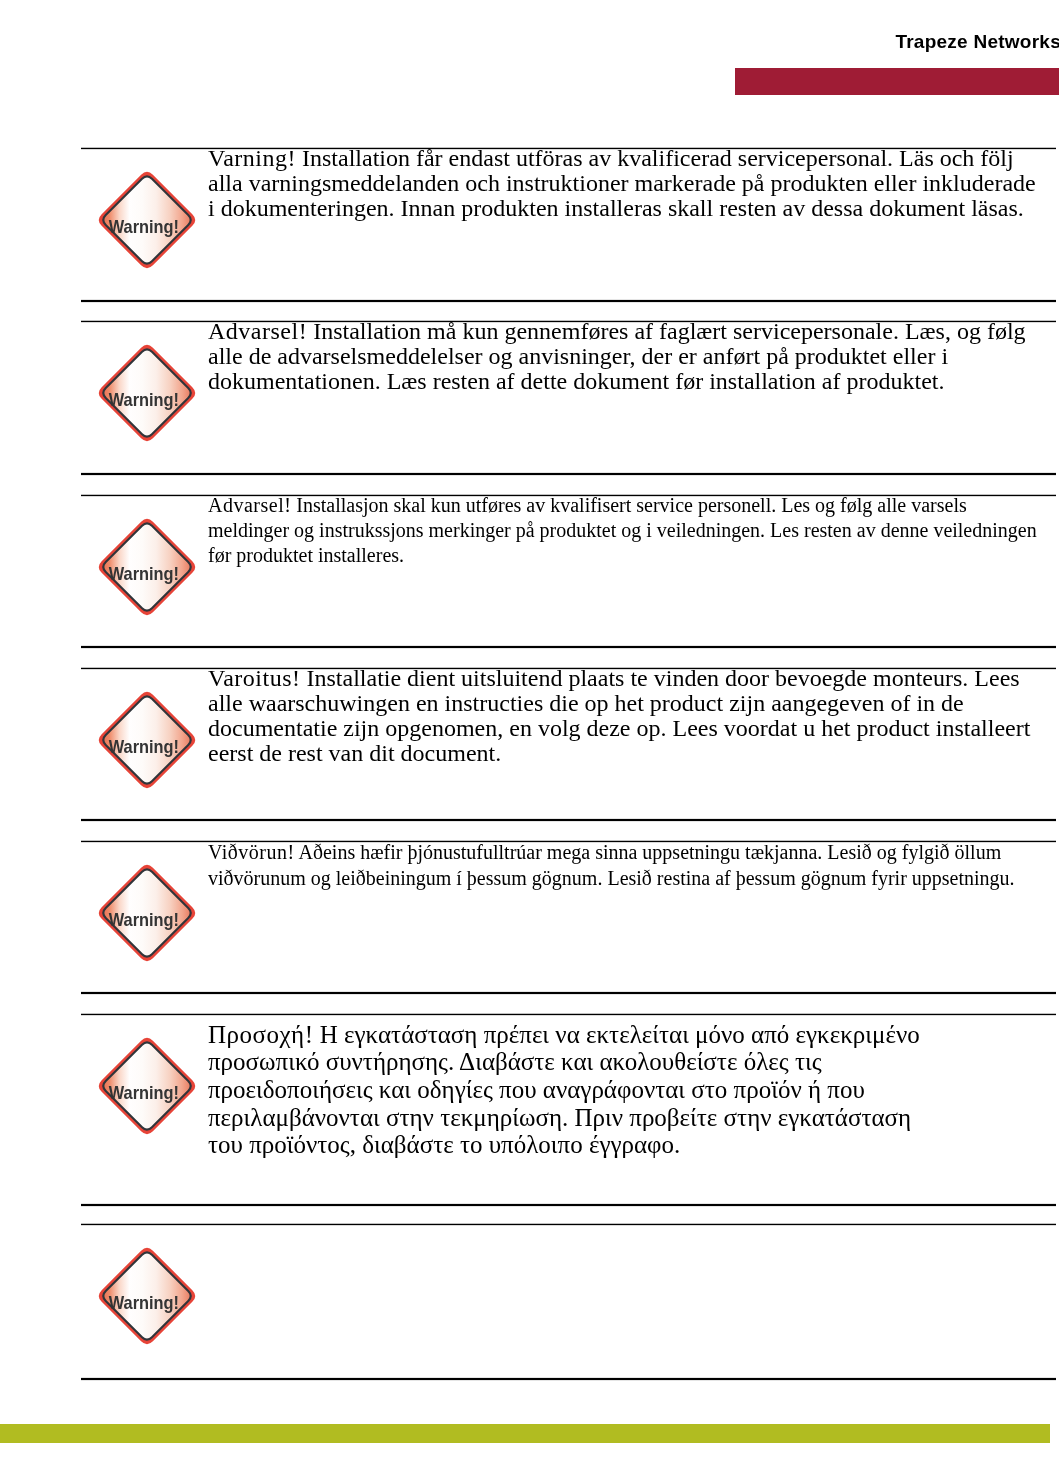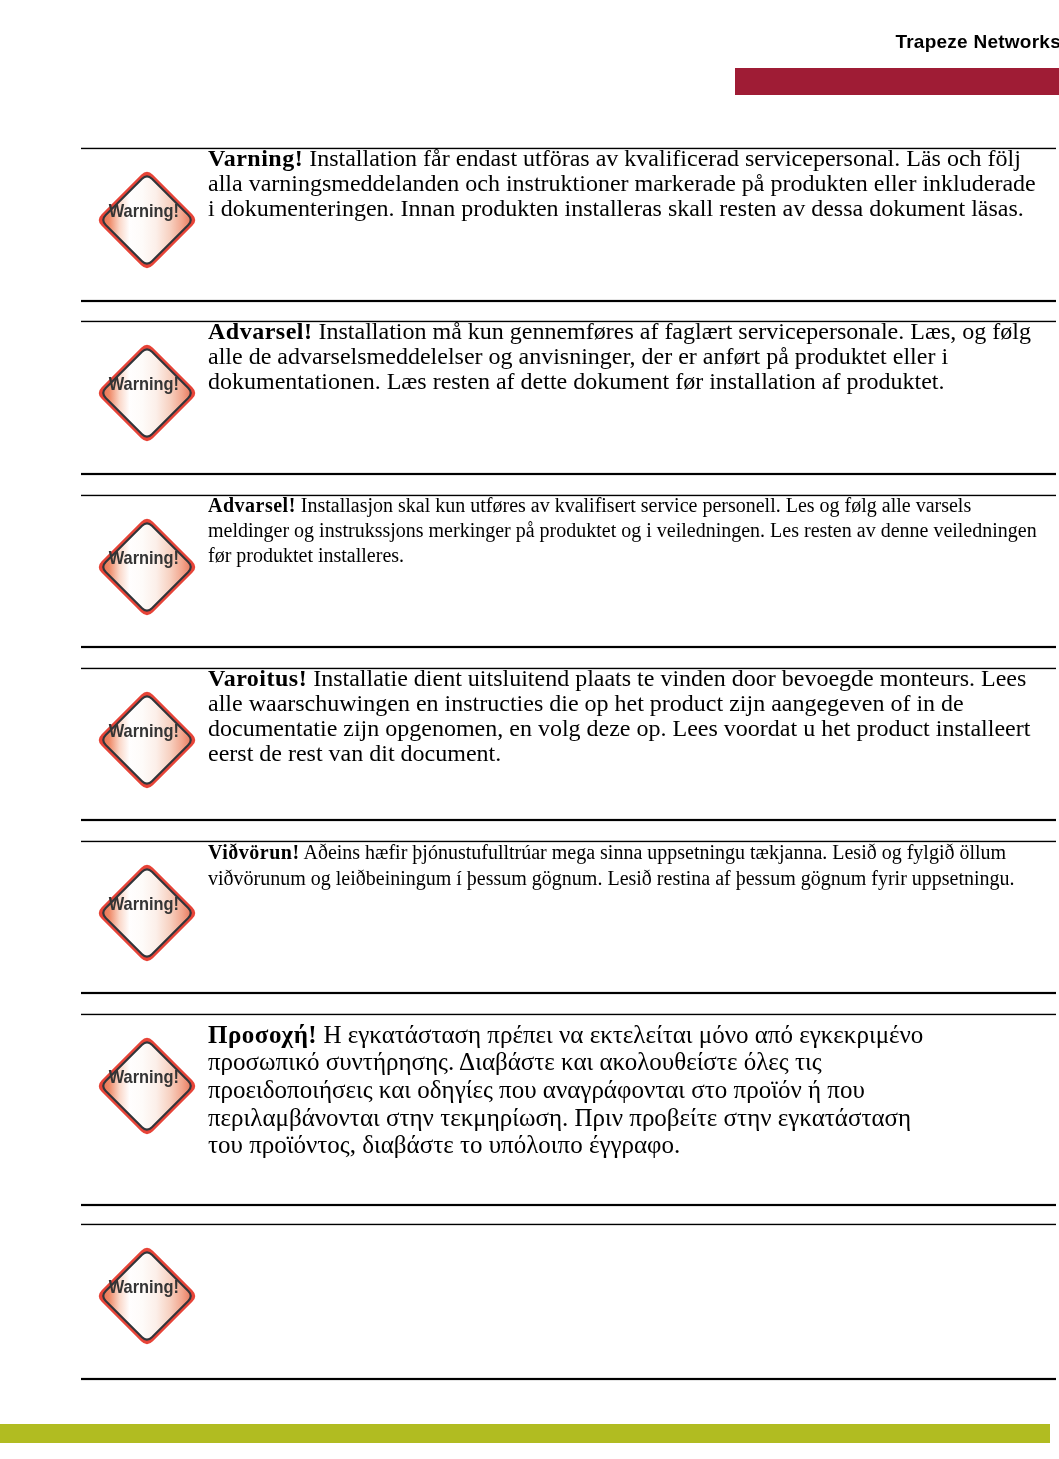--- a/index.html
+++ b/index.html
@@ -20,26 +20,26 @@
   .footer-text text{font-family:"Liberation Sans",sans-serif;font-weight:bold;
          font-size:20.6px;fill:#000;}
 
   
   .wblock{position:absolute;left:81px;width:975px;}
   .rules{position:absolute;left:0;top:0;pointer-events:none;}
   .rules rect{fill:#000;}
 
   .wicon{position:absolute;left:10.9px;width:110px;height:110px;}
   .wicon svg{position:absolute;left:0;top:0;}
-  .wlabel{position:absolute;left:0px;top:30px;width:110px;height:26px;}
+  .wlabel{position:absolute;left:0px;top:46px;width:110px;height:26px;}
   .wlabel text{font-family:"Liberation Sans",sans-serif;font-weight:bold;
           font-size:19px;}
 
   .wtxt{position:absolute;left:127px;color:#000;text-align:left;}
-  .wtxt .lead{font-weight:bold;letter-spacing:0.5px;}
+  .wtxt .lead{font-weight:normal;letter-spacing:0.5px;}
   .wtxt.hangul{font-family:"Liberation Sans",sans-serif;word-break:keep-all;}
 </style>
 </head><body>
 
 <div class="page">
 <svg class="rules" width="1059" height="1459" viewBox="0 0 1059 1459">
       <rect x="81" y="112.75" width="975" height="1.4"></rect>
       <rect x="81" y="264.90" width="975" height="2.2"></rect>
       <rect x="81" y="285.75" width="975" height="1.4"></rect>
       <rect x="81" y="437.90" width="975" height="2.2"></rect>

